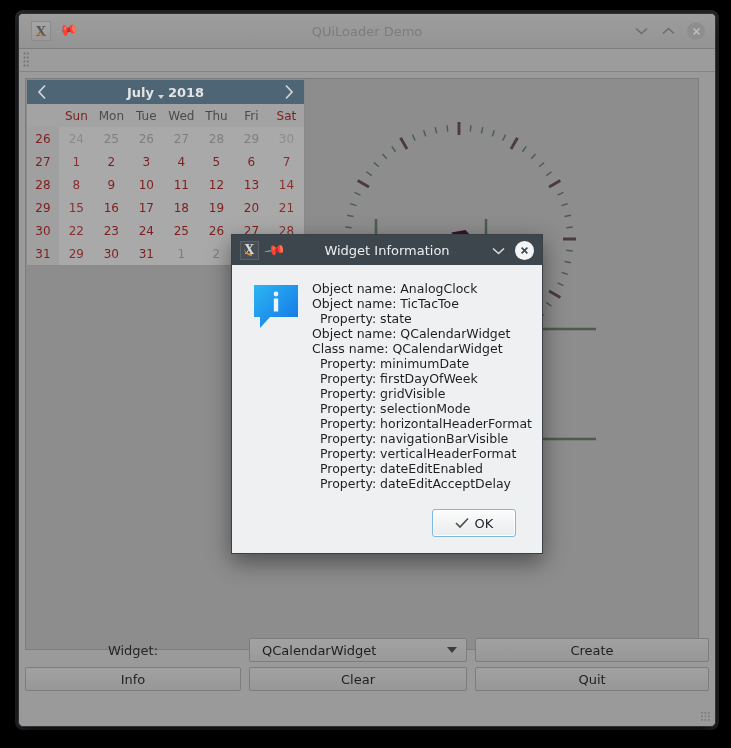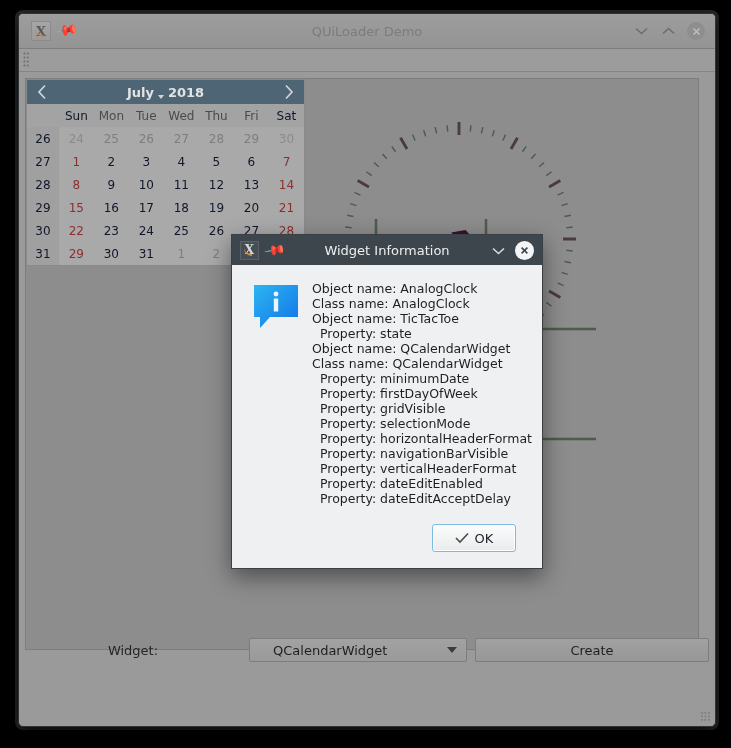--- a/index.html
+++ b/index.html
@@ -162,21 +162,21 @@
   table.cal-table {
     border-collapse: collapse;
     width: 100%;
     background: #a3a3a3;
   }
   table.cal-table th, table.cal-table td {
     text-align: center;
     padding: 2px 0;
     height: 19px;
     font-size: 12px;
-    color: #0f172a;
+    color: #7f1d1d;
   }
   th.dow { color: #8d2d2d; font-weight: normal; background: #a3a3a3; }
   th.dow.mid { color: #4b4b4b; }
   td.wk { color: #2b2b2b; background: #a0a0a0; width: 30px; }
   td.day { background: #a9a9a9; width: 33px; }
   td.day.out { color: #7e7e7e; }
   td.day.we { color: #8d2d2d; }
   td.day.out.we { color: #8b8b8b; }
 
   
@@ -214,21 +214,21 @@
     font-size: 13px;
     color: #252525;
   }
   .combo {
     width: 218px;
     height: 24px;
     background: linear-gradient(to bottom,#a2a2a2,#9a9a9a);
     border: 1px solid #7d7d7d;
     border-radius: 2px;
     display: flex; align-items: center;
-    padding: 0 4px 0 23px;
+    padding: 0 4px 0 12px;
     font-size: 13px;
     color: #1f1f1f;
     box-sizing: border-box;
   }
   .combo .combo-val { flex: 1; }
   .combo .arrow {
     border-left: 5px solid transparent;
     border-right: 5px solid transparent;
     border-top: 6px solid #3c3c3c;
     margin-right: 5px;
@@ -590,21 +590,20 @@
                 <stop offset="0" stop-color="#2bb6f2"></stop>
                 <stop offset="1" stop-color="#1473e6"></stop>
               </linearGradient>
             </defs>
             <path d="M2 2 H46 V34 H18 L8 45 V34 H2 Z" fill="url(#ig)"></path>
             <circle cx="24" cy="11" r="2.4" fill="#eaf6ff"></circle>
             <rect x="21.8" y="15.5" width="4.4" height="13" fill="#eaf6ff"></rect>
           </svg>
           <div class="dlg-lines" id="dlg-lines">
               <div class="ln">Object name: AnalogClock</div>
-              <div class="ln">Class name: AnalogClock</div>
               <div class="ln">Object name: TicTacToe</div>
               <div class="ln">  Property: state</div>
               <div class="ln">Object name: QCalendarWidget</div>
               <div class="ln">Class name: QCalendarWidget</div>
               <div class="ln">  Property: minimumDate</div>
               <div class="ln">  Property: firstDayOfWeek</div>
               <div class="ln">  Property: gridVisible</div>
               <div class="ln">  Property: selectionMode</div>
               <div class="ln">  Property: horizontalHeaderFormat</div>
               <div class="ln">  Property: navigationBarVisible</div>
@@ -628,17 +627,22 @@
 
     <div class="controls">
       <div class="ctl-row">
         <div class="widget-label">Widget:</div>
         <div class="combo">
           <span class="combo-val">QCalendarWidget</span>
           <span class="arrow"></span>
         </div>
         <div class="btn">Create</div>
       </div>
+      <div class="ctl-row">
+        <div class="btn w216">Info</div>
+        <div class="btn w218">Clear</div>
+        <div class="btn">Quit</div>
+      </div>
     </div>
 
     <div class="grip-br"></div>
   </div>
 </div>
 
 </body></html>

